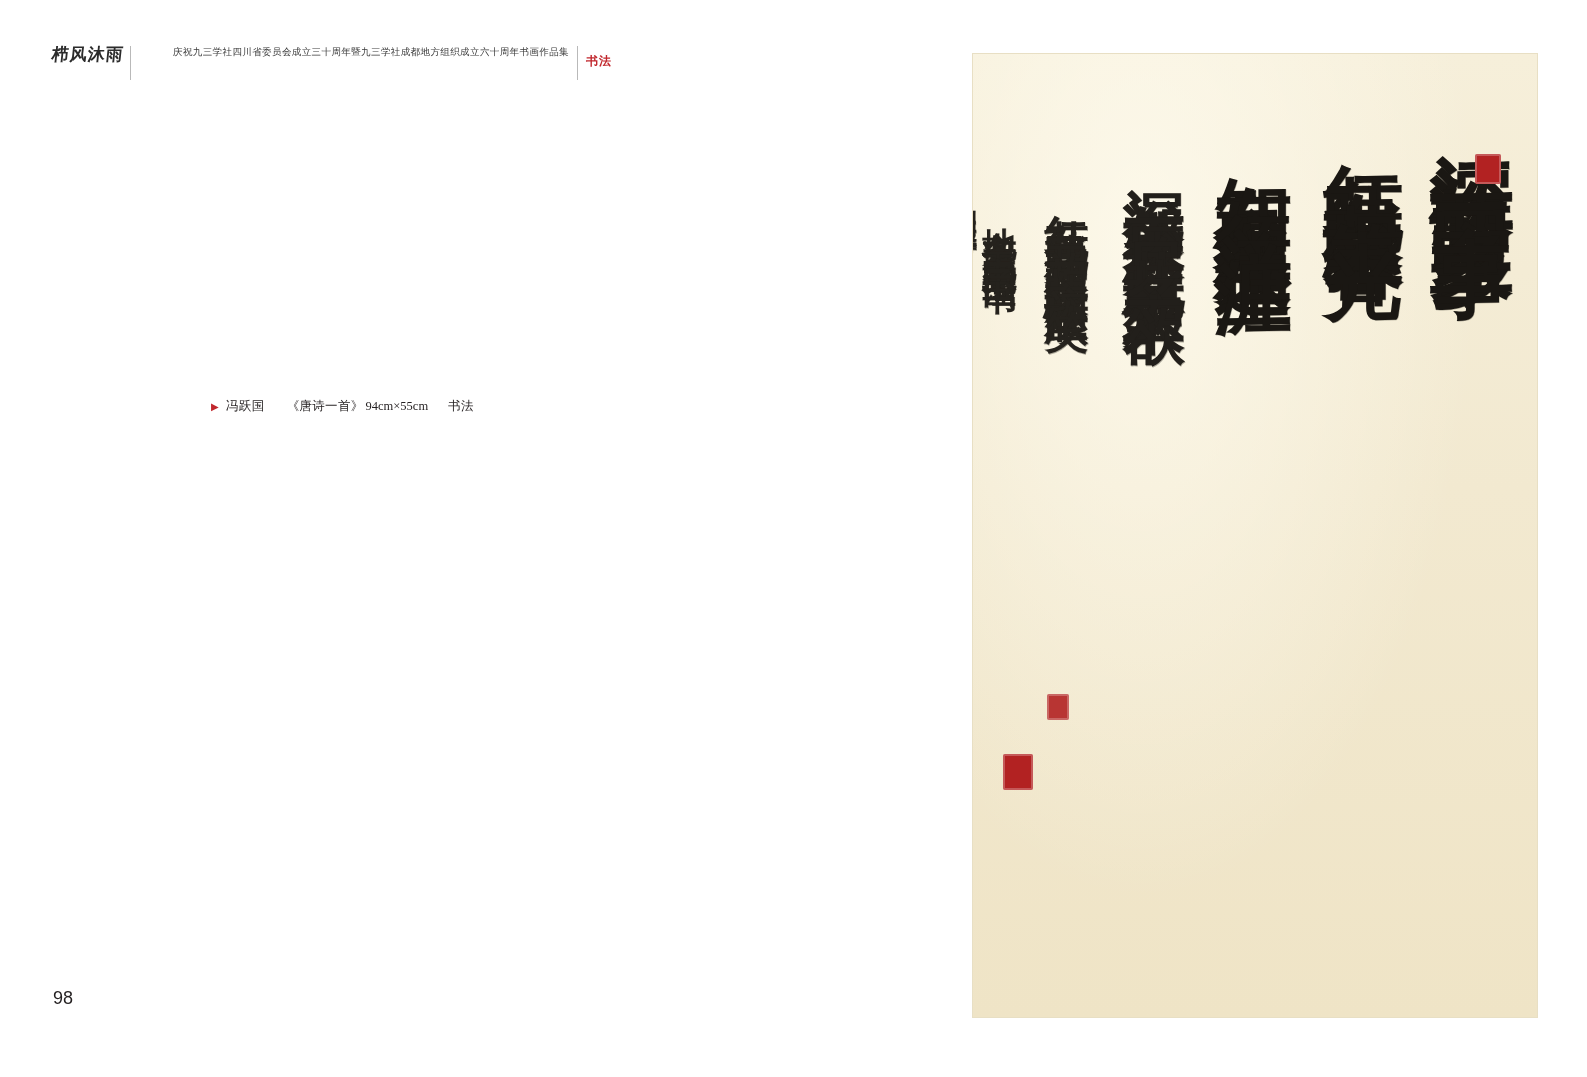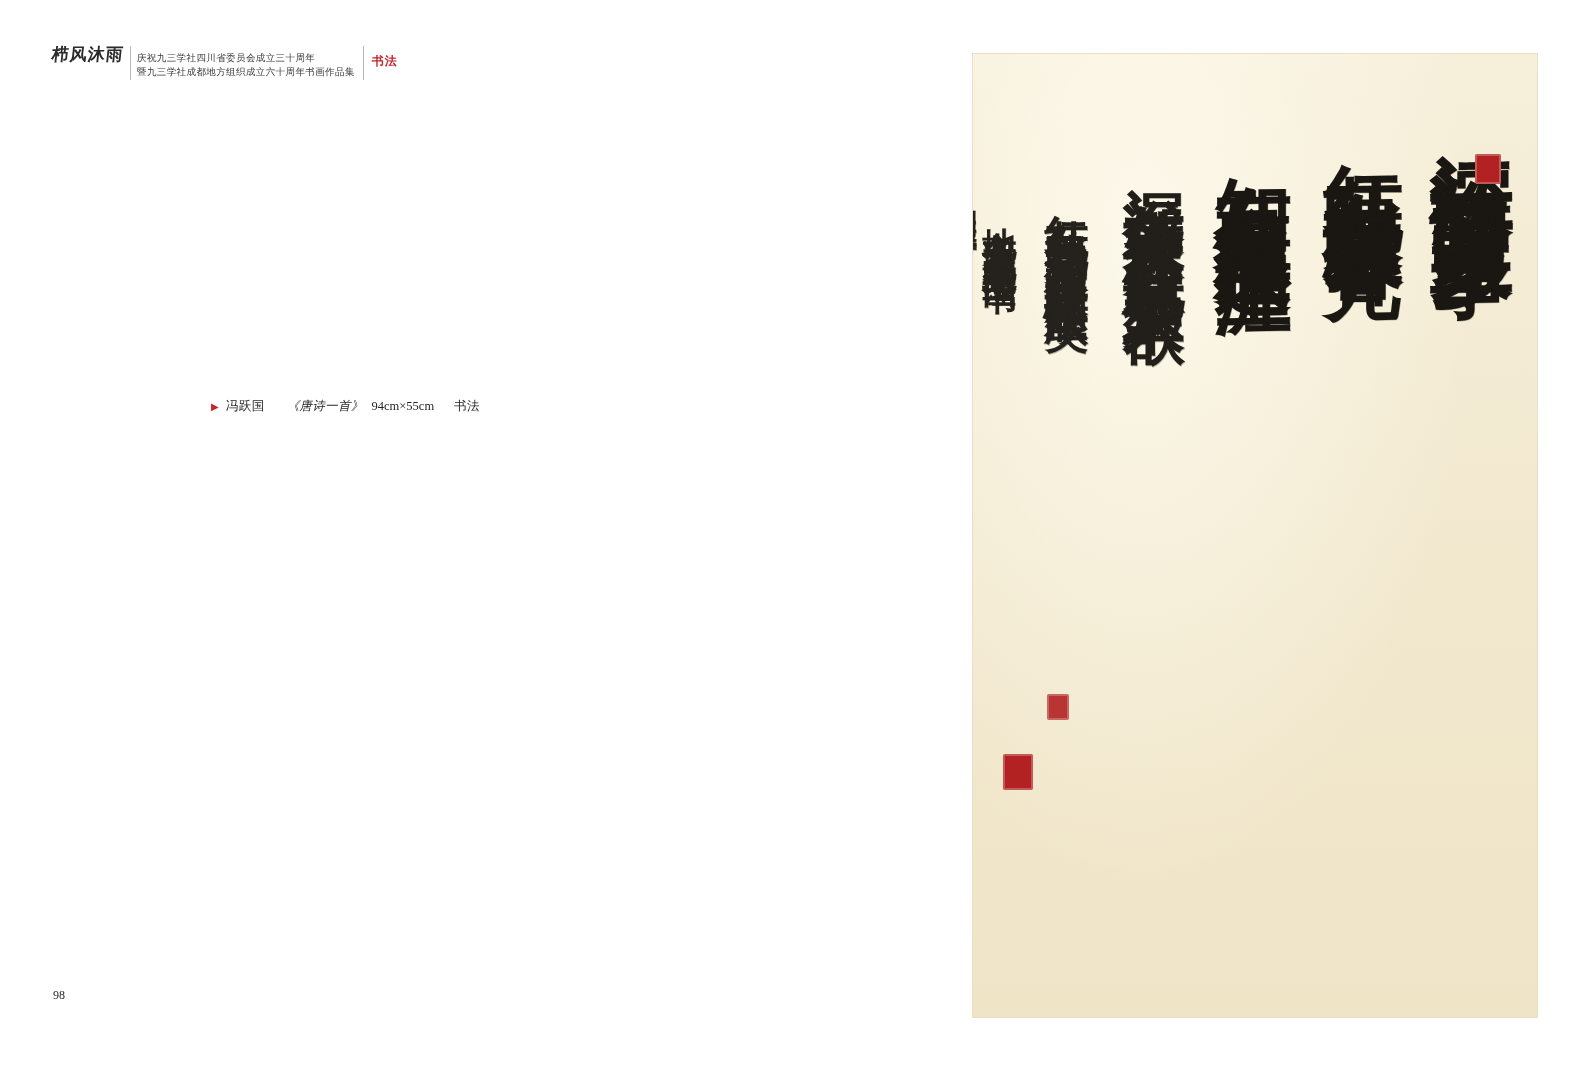--- a/index.html
+++ b/index.html
@@ -36,24 +36,25 @@
     white-space: nowrap;
   }
   .runhead-rule {
     width: 1px;
     background: #b9b9b9;
     height: 34px;
     margin: 2px 6px 0 0;
   }
   .runhead-lines {
     display: flex;
-    flex-direction: column;
-    justify-content: flex-end;
+    flex-direction: row;
+    justify-content: flex-start;
     height: 34px;
     padding-top: 1px;
+    margin-left: 36px;
   }
   .runhead-line1, .runhead-line2 {
     font-size: 9.5px;
     color: #3a3a3a;
     line-height: 14px;
     letter-spacing: 0.4px;
     white-space: nowrap;
   }
   .runhead-line2 { font-weight: normal; }
   .runhead-rule2 {
@@ -84,40 +85,39 @@
   }
   .caption-marker {
     color: #c1272d;
     font-size: 10px;
     margin-right: 7px;
     line-height: 1;
   }
   .caption-author { letter-spacing: 0.5px; }
   .caption-title {
     margin-left: 22px;
-    font-style: italic;
     font-family: "DejaVu Serif", serif;
     letter-spacing: 0.3px;
   }
   .caption-dims {
-    margin-left: 8px;
+    margin-left: 2px;
     font-family: "Liberation Serif", serif;
   }
   .caption-type {
     margin-left: 20px;
     letter-spacing: 0.5px;
   }
 
   
   .folio {
     position: absolute;
     left: 53px;
     top: 988px;
-    font-family: Liberation Serif, serif;
-    font-size: 12px;
+    font-family: Liberation Sans, sans-serif;
+    font-size: 18px;
     color: #231f20;
   }
 
   
   .plate {
     position: absolute;
     left: 973px;
     top: 54px;
     width: 564px;
     height: 963px;

